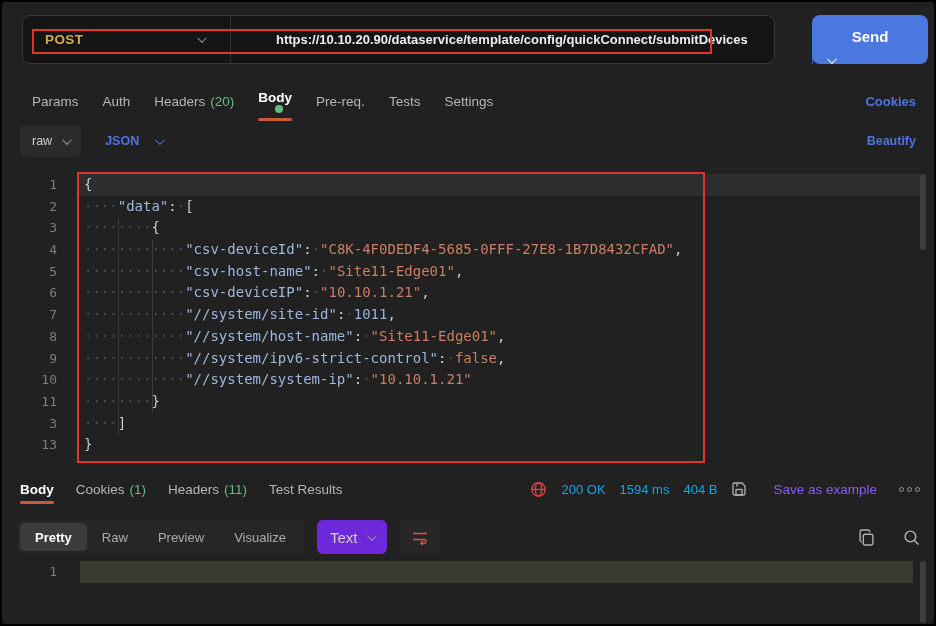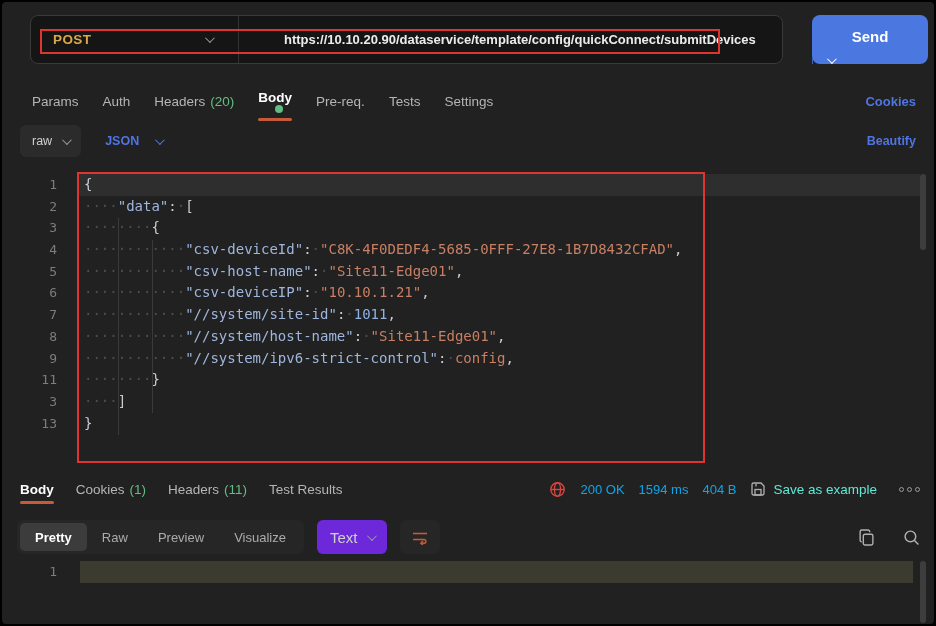--- a/index.html
+++ b/index.html
@@ -2,21 +2,21 @@
 <html><head>
 <meta charset="utf-8">
 <style>
   * { margin:0; padding:0; box-sizing:border-box; }
   html,body { background:#000; }
   .stage { position:relative; width:936px; height:626px; background:#000; overflow:hidden;
            font-family:"Liberation Sans", sans-serif; }
   .page { position:absolute; inset:2px; background:#212121; border-radius:4px; overflow:hidden; }
 
   
-  .urlbar { position:absolute; top:13px; left:28px; width:753px; height:49px;
+  .urlbar { position:absolute; top:13px; left:20px; width:753px; height:49px;
             background:#151515; border:1px solid #3a3a3a; border-radius:8px;
             display:flex; align-items:center; }
   .method-area { width:207px; height:100%; display:flex; align-items:center;
                  justify-content:space-between; padding:0 26px 0 22px; cursor:pointer; }
   .method-label { color:#d9a848; font-weight:700; font-size:13.5px; letter-spacing:.4px; }
   .chev { width:7px; height:7px; border-right:1.6px solid currentColor;
           border-bottom:1.6px solid currentColor; transform:rotate(45deg) translateY(-2px);
           display:inline-block; }
   .method-area .chev { color:#9a9a9a; }
   .url-divider { width:1px; height:100%; background:#333; }
@@ -75,21 +75,21 @@
                   border:2px solid #e0352f; pointer-events:none; z-index:3; }
   .scroll-thumb { position:absolute; width:6px; background:#3d3d3d; border-radius:3px; }
   .req-editor .scroll-thumb { right:2px; top:4px; height:76px; }
 
   
   .resp-header { position:absolute; top:470px; left:18px; right:14px; height:34px;
                  display:flex; align-items:center; gap:22px; }
   .resp-header .tab.active::after { bottom:-7px; }
   .status-group { margin-left:auto; display:flex; align-items:center; gap:14px; }
   .stat-green { color:#0ea5e9; font-size:13px; }
-  .save-example { display:flex; align-items:center; gap:7px; color:#5eead4; font-size:13.5px;
+  .save-example { display:flex; align-items:center; gap:26px; color:#8b5cf6; font-size:13.5px;
                   cursor:pointer; }
   .icon-gray { color:#b0b0b0; }
   .more-dots { display:flex; gap:3px; margin-left:8px; cursor:pointer; }
   .more-dots i { width:5px; height:5px; border:1.4px solid #9a9a9a; border-radius:50%; }
 
   
   .resp-toolbar { position:absolute; top:518px; left:15px; right:14px; height:34px;
                   display:flex; align-items:center; }
   .seg-group { background:#262626; border-radius:6px; display:flex; padding:3px; height:34px; }
   .seg { padding:0 15px; display:flex; align-items:center; color:#ababab; font-size:13px;
@@ -182,21 +182,22 @@
     <div class="indent-guide ig2"></div>
     <div class="lines-wrap" id="req-lines">
           <div class="cl hl"><span class="ln">1</span><span class="code"><span class="tk-p">{</span></span></div>
           <div class="cl"><span class="ln">2</span><span class="code"><span class="tk-ws">····</span><span class="tk-k">"data"</span><span class="tk-p">:</span><span class="tk-ws">·</span><span class="tk-p">[</span></span></div>
           <div class="cl"><span class="ln">3</span><span class="code"><span class="tk-ws">········</span><span class="tk-p">{</span></span></div>
           <div class="cl"><span class="ln">4</span><span class="code"><span class="tk-ws">············</span><span class="tk-k">"csv-deviceId"</span><span class="tk-p">:</span><span class="tk-ws">·</span><span class="tk-s">"C8K-4F0DEDF4-5685-0FFF-27E8-1B7D8432CFAD"</span><span class="tk-p">,</span></span></div>
           <div class="cl"><span class="ln">5</span><span class="code"><span class="tk-ws">············</span><span class="tk-k">"csv-host-name"</span><span class="tk-p">:</span><span class="tk-ws">·</span><span class="tk-s">"Site11-Edge01"</span><span class="tk-p">,</span></span></div>
           <div class="cl"><span class="ln">6</span><span class="code"><span class="tk-ws">············</span><span class="tk-k">"csv-deviceIP"</span><span class="tk-p">:</span><span class="tk-ws">·</span><span class="tk-s">"10.10.1.21"</span><span class="tk-p">,</span></span></div>
           <div class="cl"><span class="ln">7</span><span class="code"><span class="tk-ws">············</span><span class="tk-k">"//system/site-id"</span><span class="tk-p">:</span><span class="tk-ws">·</span><span class="tk-n">1011</span><span class="tk-p">,</span></span></div>
           <div class="cl"><span class="ln">8</span><span class="code"><span class="tk-ws">············</span><span class="tk-k">"//system/host-name"</span><span class="tk-p">:</span><span class="tk-ws">·</span><span class="tk-s">"Site11-Edge01"</span><span class="tk-p">,</span></span></div>
-          <div class="cl"><span class="ln">9</span><span class="code"><span class="tk-ws">············</span><span class="tk-k">"//system/ipv6-strict-control"</span><span class="tk-p">:</span><span class="tk-ws">·</span><span class="tk-b">config</span><span class="tk-p">,</span></span></div>
+          <div class="cl"><span class="ln">9</span><span class="code"><span class="tk-ws">············</span><span class="tk-k">"//system/ipv6-strict-control"</span><span class="tk-p">:</span><span class="tk-ws">·</span><span class="tk-b">false</span><span class="tk-p">,</span></span></div>
+          <div class="cl"><span class="ln">10</span><span class="code"><span class="tk-ws">············</span><span class="tk-k">"//system/system-ip"</span><span class="tk-p">:</span><span class="tk-ws">·</span><span class="tk-s">"10.10.1.21"</span></span></div>
           <div class="cl"><span class="ln">11</span><span class="code"><span class="tk-ws">········</span><span class="tk-p">}</span></span></div>
           <div class="cl"><span class="ln">3</span><span class="code"><span class="tk-ws">····</span><span class="tk-p">]</span></span></div>
           <div class="cl"><span class="ln">13</span><span class="code"><span class="tk-p">}</span></span></div>
         </div>
     <div class="red-box-body"></div>
     <div class="scroll-thumb"></div>
   </div>
 
   <div class="resp-header">
     <div class="tab active">

